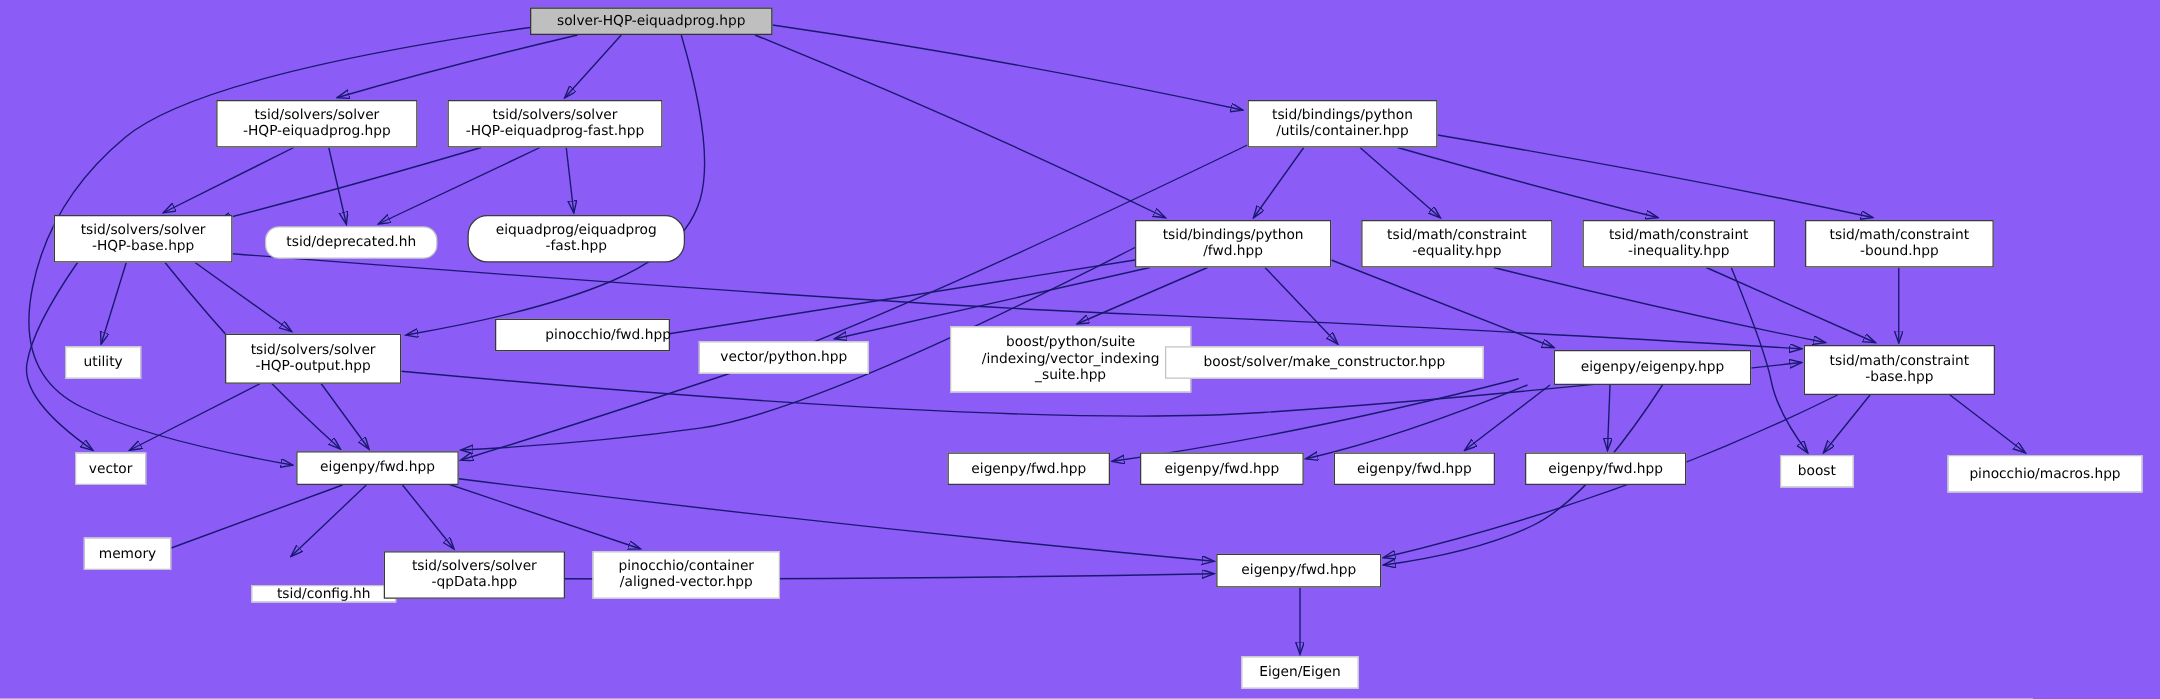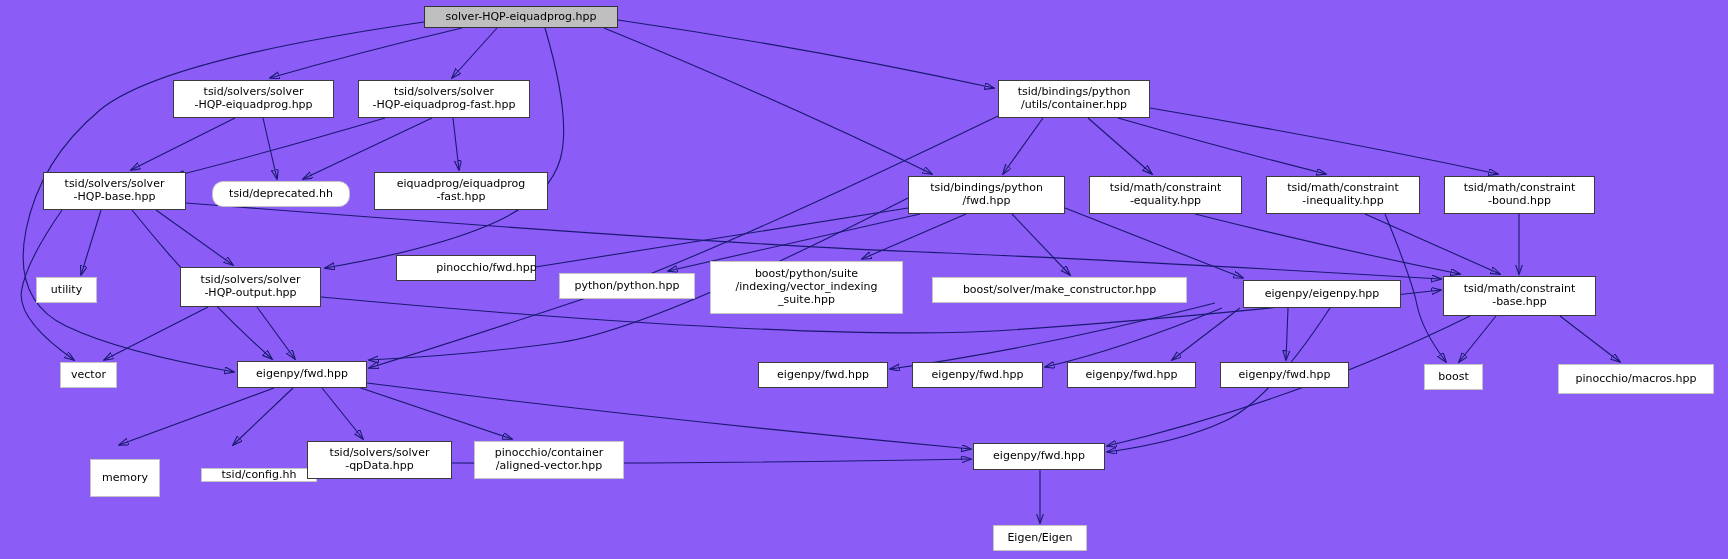--- a/index.html
+++ b/index.html
@@ -79,51 +79,51 @@
       <div class="node focus" style="left: 424px; top: 6px; width: 194px; height: 22px;">solver-HQP-eiquadprog.hpp</div>
       <div class="node doc" style="left: 173px; top: 80px; width: 161px; height: 38px;">tsid/solvers/solver
 -HQP-eiquadprog.hpp</div>
       <div class="node doc" style="left: 358px; top: 80px; width: 172px; height: 38px;">tsid/solvers/solver
 -HQP-eiquadprog-fast.hpp</div>
       <div class="node doc" style="left: 998px; top: 80px; width: 152px; height: 38px;">tsid/bindings/python
 /utils/container.hpp</div>
       <div class="node doc" style="left: 43px; top: 172px; width: 143px; height: 38px;">tsid/solvers/solver
 -HQP-base.hpp</div>
       <div class="node ext" style="left: 212px; top: 181px; width: 138px; height: 26px; border-radius: 11px;">tsid/deprecated.hh</div>
-      <div class="node doc" style="left: 374px; top: 172px; width: 174px; height: 38px;">eiquadprog/eiquadprog
+      <div class="node doc" style="left: 374px; top: 172px; width: 174px; height: 38px; border-radius: 16px;">eiquadprog/eiquadprog
 -fast.hpp</div>
       <div class="node doc" style="left: 908px; top: 176px; width: 157px; height: 38px;">tsid/bindings/python
 /fwd.hpp</div>
       <div class="node doc" style="left: 1089px; top: 176px; width: 153px; height: 38px;">tsid/math/constraint
 -equality.hpp</div>
       <div class="node doc" style="left: 1266px; top: 176px; width: 154px; height: 38px;">tsid/math/constraint
 -inequality.hpp</div>
       <div class="node doc" style="left: 1444px; top: 176px; width: 151px; height: 38px;">tsid/math/constraint
 -bound.hpp</div>
-      <div class="node ext" style="left: 36px; top: 277px; width: 61px; height: 26px; text-align: right;">utility</div>
+      <div class="node ext" style="left: 52px; top: 277px; width: 61px; height: 26px; text-align: right;">utility</div>
       <div class="node doc" style="left: 180px; top: 267px; width: 141px; height: 40px;">tsid/solvers/solver
 -HQP-output.hpp</div>
       <div class="node doc" style="left: 396px; top: 255px; width: 140px; height: 26px; padding-left: 41px;">pinocchio/fwd.hpp</div>
-      <div class="node ext" style="left: 559px; top: 273px; width: 136px; height: 26px;">python/python.hpp</div>
-      <div class="node ext" style="left: 710px; top: 261px; width: 193px; height: 53px;">boost/python/suite
+      <div class="node ext" style="left: 559px; top: 273px; width: 136px; height: 26px;">vector/python.hpp</div>
+      <div class="node ext" style="left: 760px; top: 261px; width: 193px; height: 53px;">boost/python/suite
 /indexing/vector_indexing
 _suite.hpp</div>
       <div class="node ext" style="left: 932px; top: 277px; width: 255px; height: 26px;">boost/solver/make_constructor.hpp</div>
       <div class="node doc" style="left: 1211px; top: 280px; width: 158px; height: 28px; margin-left: 32px;">eigenpy/eigenpy.hpp</div>
       <div class="node doc" style="left: 1443px; top: 276px; width: 153px; height: 40px;">tsid/math/constraint
 -base.hpp</div>
       <div class="node ext" style="left: 60px; top: 362px; width: 57px; height: 26px;">vector</div>
       <div class="node doc" style="left: 237px; top: 361px; width: 130px; height: 27px;">eigenpy/fwd.hpp</div>
       <div class="node doc" style="left: 758px; top: 362px; width: 130px; height: 26px;">eigenpy/fwd.hpp</div>
       <div class="node doc" style="left: 912px; top: 362px; width: 131px; height: 26px;">eigenpy/fwd.hpp</div>
       <div class="node doc" style="left: 1067px; top: 362px; width: 129px; height: 26px;">eigenpy/fwd.hpp</div>
       <div class="node doc" style="left: 1220px; top: 362px; width: 129px; height: 26px;">eigenpy/fwd.hpp</div>
       <div class="node ext" style="left: 1424px; top: 364px; width: 59px; height: 26px;">boost</div>
       <div class="node ext" style="left: 1558px; top: 364px; width: 156px; height: 30px;">pinocchio/macros.hpp</div>
-      <div class="node ext" style="left: 67px; top: 459px; width: 70px; height: 38px; margin-left: 23px;">memory</div>
+      <div class="node ext" style="left: 67px; top: 430px; width: 70px; height: 26px;">memory</div>
       <div class="node ext" style="left: 173px; top: 468px; width: 116px; height: 14px; margin-left: 28px;">tsid/config.hh</div>
       <div class="node doc" style="left: 307px; top: 441px; width: 145px; height: 38px;">tsid/solvers/solver
 -qpData.hpp</div>
       <div class="node ext" style="left: 474px; top: 441px; width: 150px; height: 38px;">pinocchio/container
 /aligned-vector.hpp</div>
       <div class="node doc" style="left: 973px; top: 443px; width: 132px; height: 27px;">eigenpy/fwd.hpp</div>
       <div class="node ext" style="left: 993px; top: 525px; width: 94px; height: 26px;">Eigen/Eigen</div>
     </div>
 </div>
 

